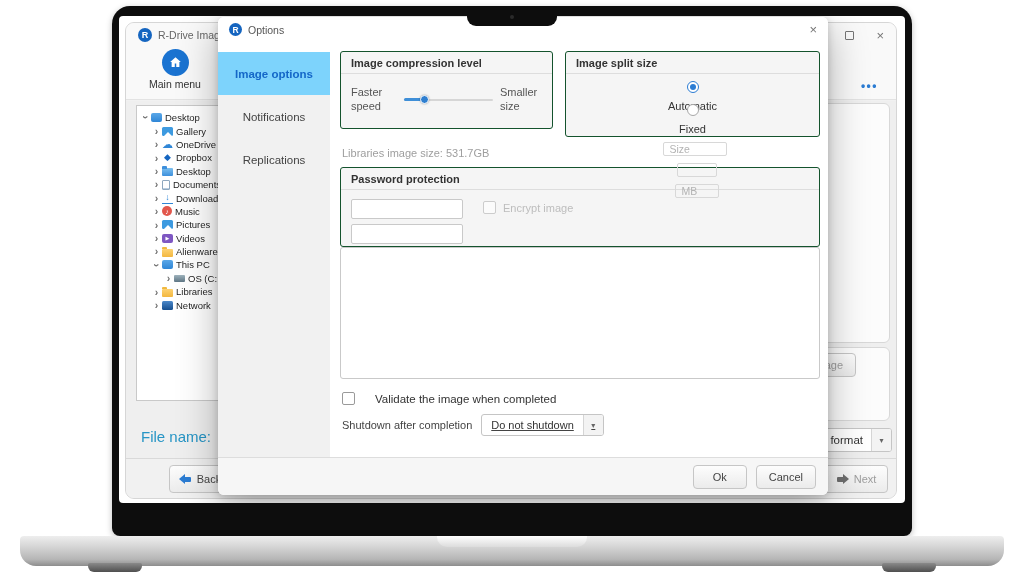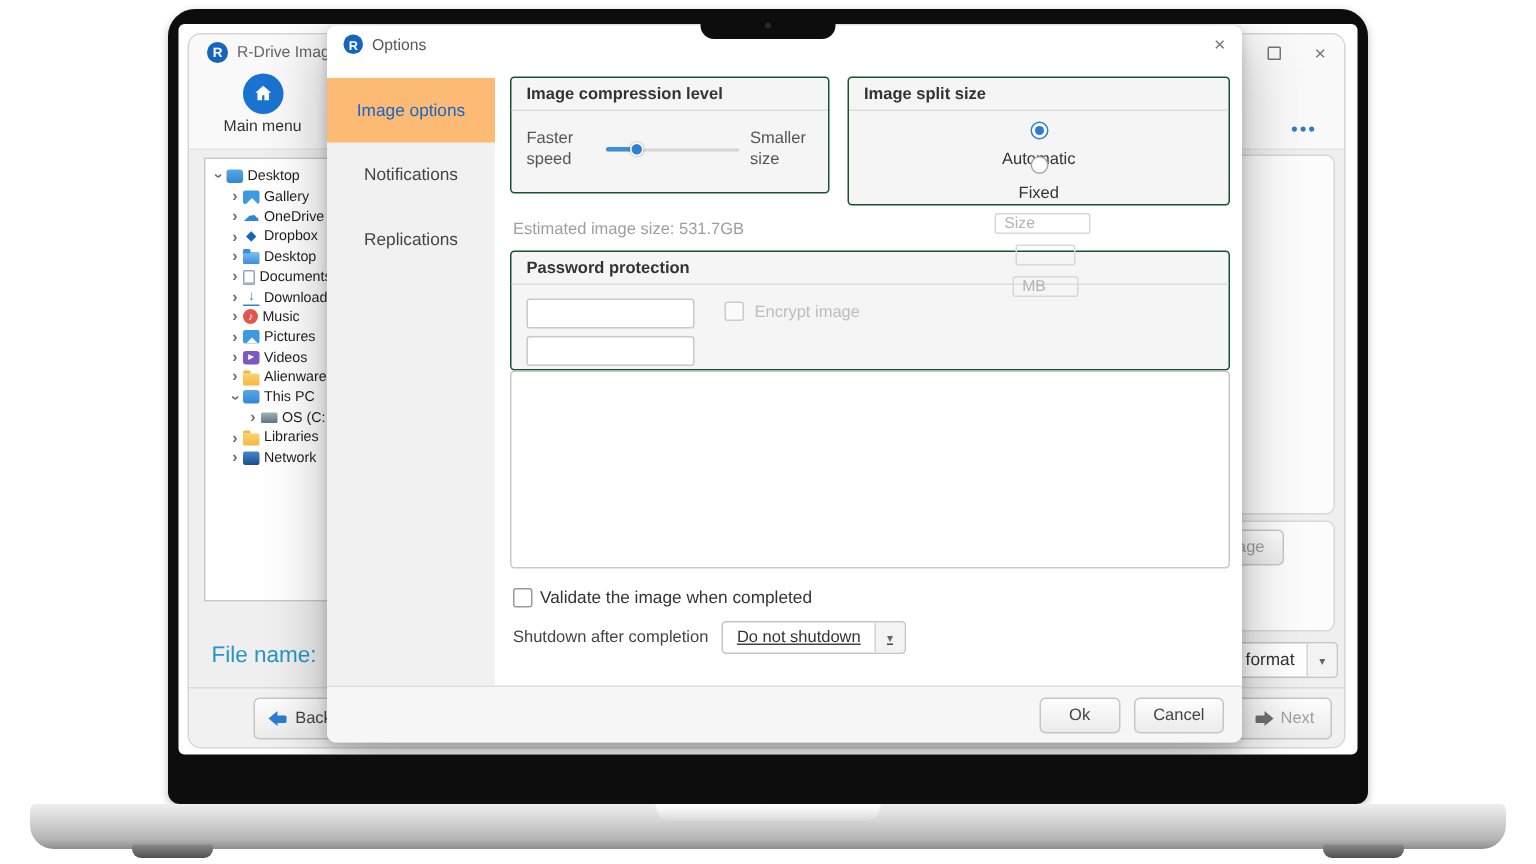--- a/index.html
+++ b/index.html
@@ -96,21 +96,21 @@
   
   .dlg { position:absolute; left:99px; top:1px; width:610px; height:478px; background:#fff; border-radius:6px;
          box-shadow:0 12px 40px rgba(0,0,0,.30), 0 2px 8px rgba(0,0,0,.18); overflow:hidden; z-index:20; }
   .dlg-title { height:25px; display:flex; align-items:center; padding:0 11px; background:#fff; }
   .dlg-title-text { margin-left:6px; font-size:10.5px; color:#555; }
   .dlg-close { margin-left:auto; }
   .dlg-body { position:absolute; top:25px; bottom:38px; left:0; right:0; display:flex; }
   .dlg-side { width:112px; flex:none; background:#f1f1f1; }
   .side-spacer { height:10px; background:#fff; }
   .side-item { height:43px; display:flex; align-items:center; justify-content:center; font-size:11.5px; color:#444; }
-  .side-item.sel { background:#fdba74; color:#1467c8; font-weight:normal; }
+  .side-item.sel { background:#7dd3fc; color:#1467c8; font-weight:bold; }
   .dlg-content { flex:1; background:#fff; padding:9px 8px 0 10px; overflow:hidden; }
 
   .grp { background:#f5f5f5; border:1px solid #14532d; border-radius:3px; }
   .grp-h { padding:5px 10px 4px; border-bottom:1px solid #ddd; font-size:11px; font-weight:bold; color:#333; }
   .row1 { display:flex; gap:12px; align-items:flex-start; }
   .grp.comp { width:213px; flex:none; }
   .comp-body { display:flex; align-items:center; padding:12px 10px 14px; }
   .comp-lab { font-size:11px; color:#555; line-height:1.25; width:46px; flex:none; }
   .comp-lab.r { text-align:left; width:42px; }
   .slider { flex:1; margin:0 7px; position:relative; height:10px; }
@@ -129,21 +129,21 @@
   .mini-input::placeholder { color:#b3b3b3; }
   .w64 { width:64px; margin-left:4px; } .w40 { width:40px; margin-left:8px; } .w44 { width:44px; margin-left:8px; }
   .est { font-size:11px; color:#9e9e9e; margin:10px 0 8px 2px; }
   .pwd-body { padding:9px 10px 10px; position:relative; height:56px; }
   .pwd-in { display:block; width:112px; height:20px; background:#fff; border:1px solid #c9c9c9; border-radius:2px; margin-bottom:5px; }
   .enc { position:absolute; left:142px; top:11px; display:flex; gap:7px; align-items:center; font-size:11px; color:#bdbdbd; }
   .cb { width:13px; height:13px; border:1px solid #ccc; background:#fbfbfb; border-radius:2px; flex:none; }
   .cb.en { border-color:#9a9a9a; background:#fff; }
   .desc-label { font-size:11px; color:#555; margin:12px 0 4px 2px; }
   .desc-area { display:block; width:100%; height:132px; border:1px solid #c9c9c9; border-radius:3px; background:#fff; resize:none; }
-  .validate-row { display:flex; align-items:center; gap:5px; margin:13px 0 0 2px; font-size:11.5px; color:#333; }
+  .validate-row { display:flex; align-items:center; gap:20px; margin:13px 0 0 2px; font-size:11.5px; color:#333; }
   .shutdown-row { display:flex; align-items:center; gap:9px; margin:9px 0 0 2px; font-size:11px; color:#444; }
   .select { display:flex; align-items:center; height:22px; border:1px solid #c5c5c5; border-radius:3px; background:#fff; overflow:hidden;text-decoration:underline; }
   .select .val { padding:0 9px; font-size:11px; color:#333; white-space:nowrap; }
   .dlg-footer { position:absolute; bottom:0; left:0; right:0; height:38px; background:#f6f6f6; border-top:1px solid #ddd;
                 display:flex; align-items:center; justify-content:flex-end; gap:9px; padding-right:12px; }
   .dlg-footer .btn { min-width:54px; }
 </style>
 </head>
 <body>
 
@@ -318,21 +318,21 @@
                     <span class="radio"></span>
                     <span>Fixed</span>
                     <input class="mini-input w64" placeholder="Size" style="">
                     <input class="mini-input w40" style="">
                     <input class="mini-input w44" placeholder="MB" style="">
                   </div>
                 </div>
               </div>
             </div>
 
-            <div class="est">Estimated image size: 531.7GB</div>
+            <div class="est">Libraries image size: 531.7GB</div>
 
             <div class="grp">
               <div class="grp-h">Password protection</div>
               <div class="pwd-body">
                 <input type="password" class="pwd-in" style="">
                 <input type="password" class="pwd-in" style="">
                 <div class="enc">
                   <span class="cb"></span>
                   <span>Encrypt image</span>
                 </div>

